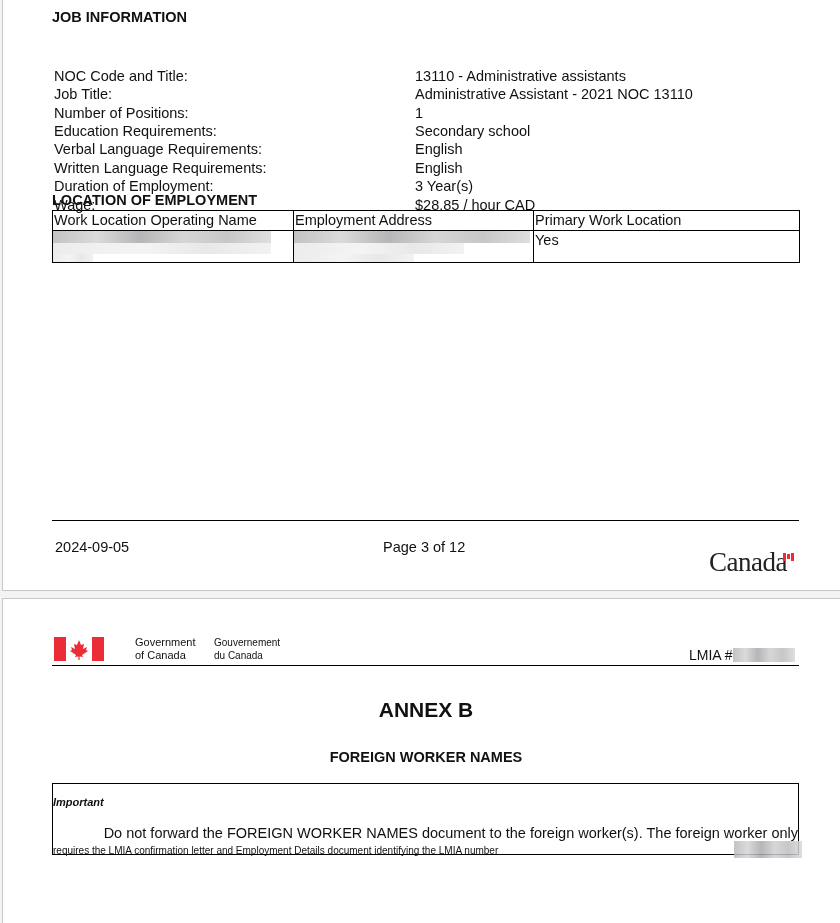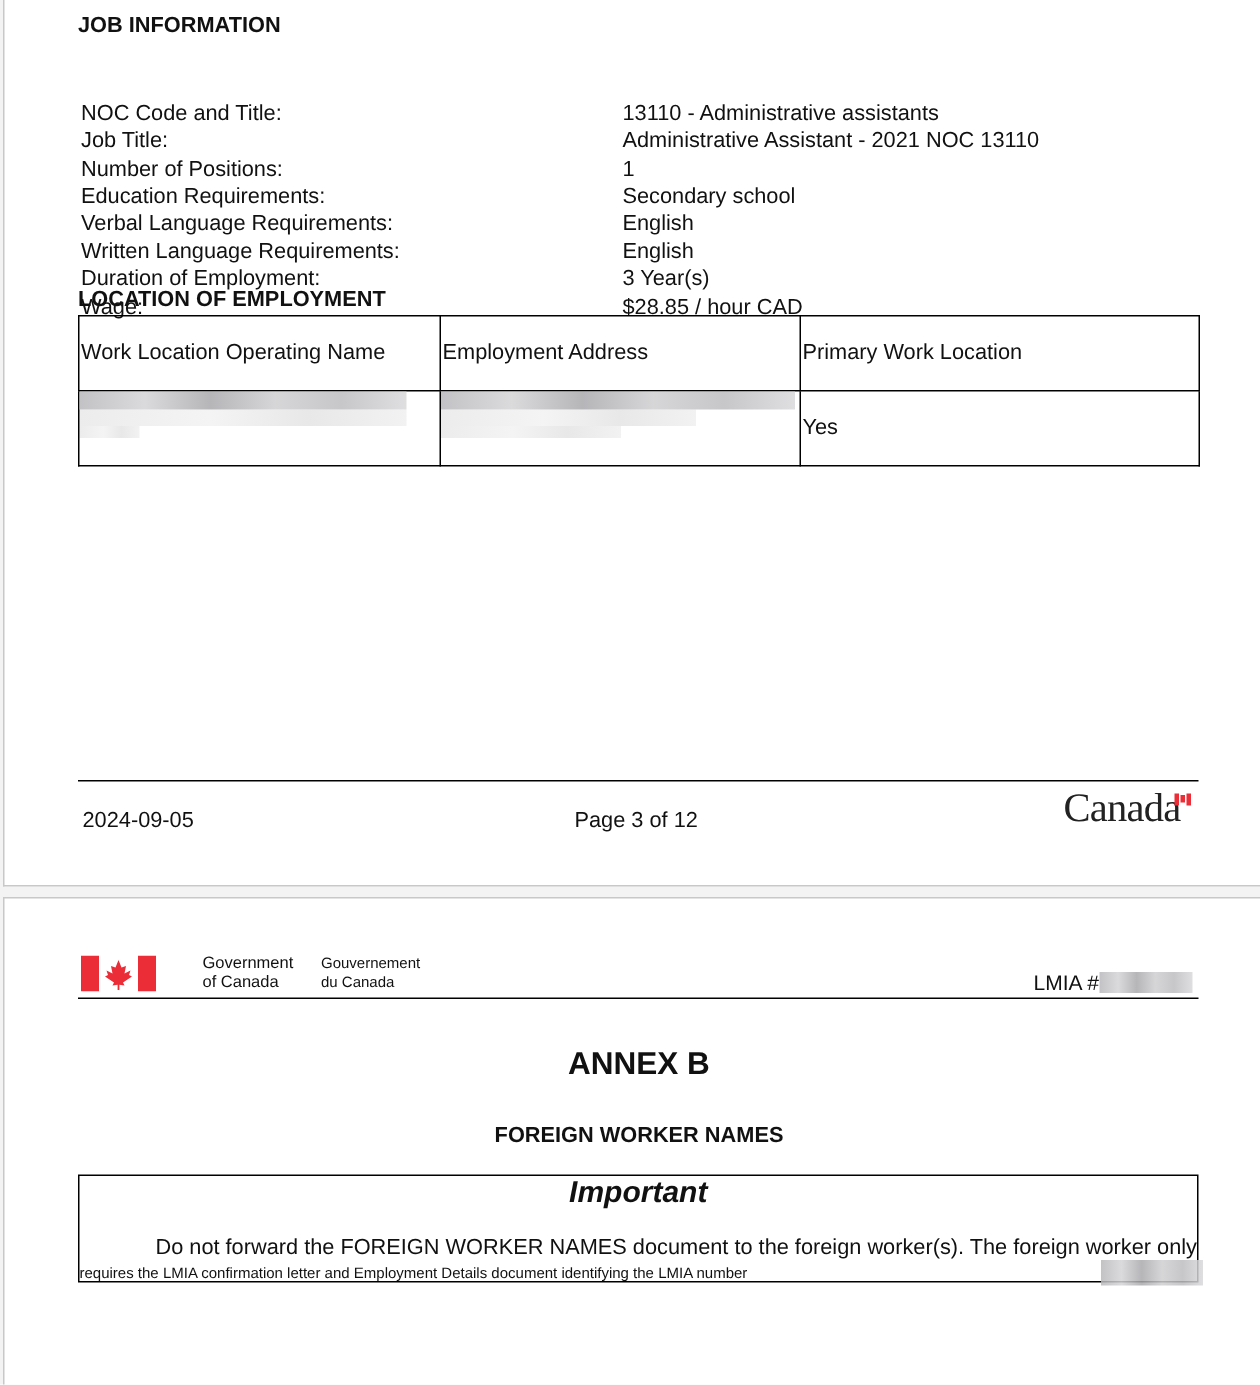--- a/index.html
+++ b/index.html
@@ -19,21 +19,21 @@
     box-sizing:border-box;
   }
   #page1 { top:-2px; height:593px; }
   #page2 { top:598px; height:340px; }
   .abs { position:absolute; white-space:nowrap; }
 
   .section-title { font-weight:bold; font-size:14.5px; }
   .row-label, .row-value { font-size:14.5px;margin-top:40px; }
 
   table.grid { position:absolute; border-collapse:collapse; table-layout:fixed; }
-  table.grid td { border:1px solid #000; padding:16px 1px; font-size:14.5px; vertical-align:top; line-height:17px; }
+  table.grid td { border:1px solid #000; padding:1px 1px; font-size:14.5px; vertical-align:top; line-height:17px; }
 
   .blur { display:inline-block; background:linear-gradient(90deg,#b8b8bc,#d4d4d6 20%,#a9a9ad 40%,#cfcfd1 60%,#bdbdc0 80%,#d9d9db); opacity:.85; }
   .blur2 { display:inline-block; background:linear-gradient(90deg,#ececec,#f4f4f4 40%,#e8e8e8 70%,#f2f2f2); }
 
   .hr { position:absolute; height:1px; background:#000; }
 
   .canada-word { font-family:"Liberation Serif", serif; font-size:27px; letter-spacing:-0.5px; color:#222; }
   .flag-mini { position:absolute; width:11px; height:8px; }
   .flag-mini span { position:absolute; top:0; height:8px; }
 </style>
@@ -98,21 +98,21 @@
       <td>Yes</td>
     </tr>
   </tbody>
     </table>
 
   <div class="hr" style="left:49px; top:521px; width:747px;"></div>
 
   <div class="abs" style="left:52px; top:540px; font-size:14.5px;">2024-09-05</div>
   <div class="abs" style="left:380px; top:540px; font-size:14.5px;">Page 3 of 12</div>
 
-  <div class="abs" style="left:706px; top:524px;">
+  <div class="abs" style="left:706px; top:548px;">
     <span class="canada-word">Canada</span>
     <span class="flag-mini" style="left:74px; top:6px;">
       <span style="left:0; width:3px; background:#eb2d37;"></span>
       <span style="left:4px; width:3px; height:5px; top:1px; background:#eb2d37;"></span>
       <span style="left:8px; width:3px; background:#eb2d37;"></span>
     </span>
   </div>
 </div>
 
 <div class="page" id="page2">
@@ -136,20 +136,20 @@
   <div class="abs" style="left:686px; top:48px; font-size:14px;">
     <span>LMIA #</span><span class="blur" style="width:62px; height:14px; vertical-align:-2px;"></span>
   </div>
 
   <div class="hr" style="left:49px; top:66px; width:747px;"></div>
 
   <div class="abs" style="left:0; width:846px; text-align:center; top:99px; font-size:21px; font-weight:bold;">ANNEX B</div>
   <div class="abs" style="left:0; width:846px; text-align:center; top:150px; font-size:14.5px; font-weight:bold;">FOREIGN WORKER NAMES</div>
 
   <div class="abs" style="left:49px; top:184px; width:747px; height:72px; border:1px solid #000; box-sizing:border-box;">
-    <div style="text-align:center; font-weight:bold; font-style:italic; font-size:20px; margin-top:0;">Important</div>
+    <div style="font-weight:bold; font-style:italic; font-size:11px; margin-top:12px;">Important</div>
     <div style="text-align:right; font-size:14.5px; margin-top:16px; line-height:18px; white-space:nowrap;">Do not forward the FOREIGN WORKER NAMES document to the foreign worker(s). The foreign worker only</div>
     <div style="font-size:10px; line-height:18px; white-space:nowrap; position:relative;">
       <span>requires the LMIA confirmation letter and Employment Details document identifying the LMIA number</span><span class="blur" style="width:68px; height:17px; position:absolute; left:681px; top:-1px;"></span>
     </div>
   </div>
 
 </div>
 
 </body></html>

